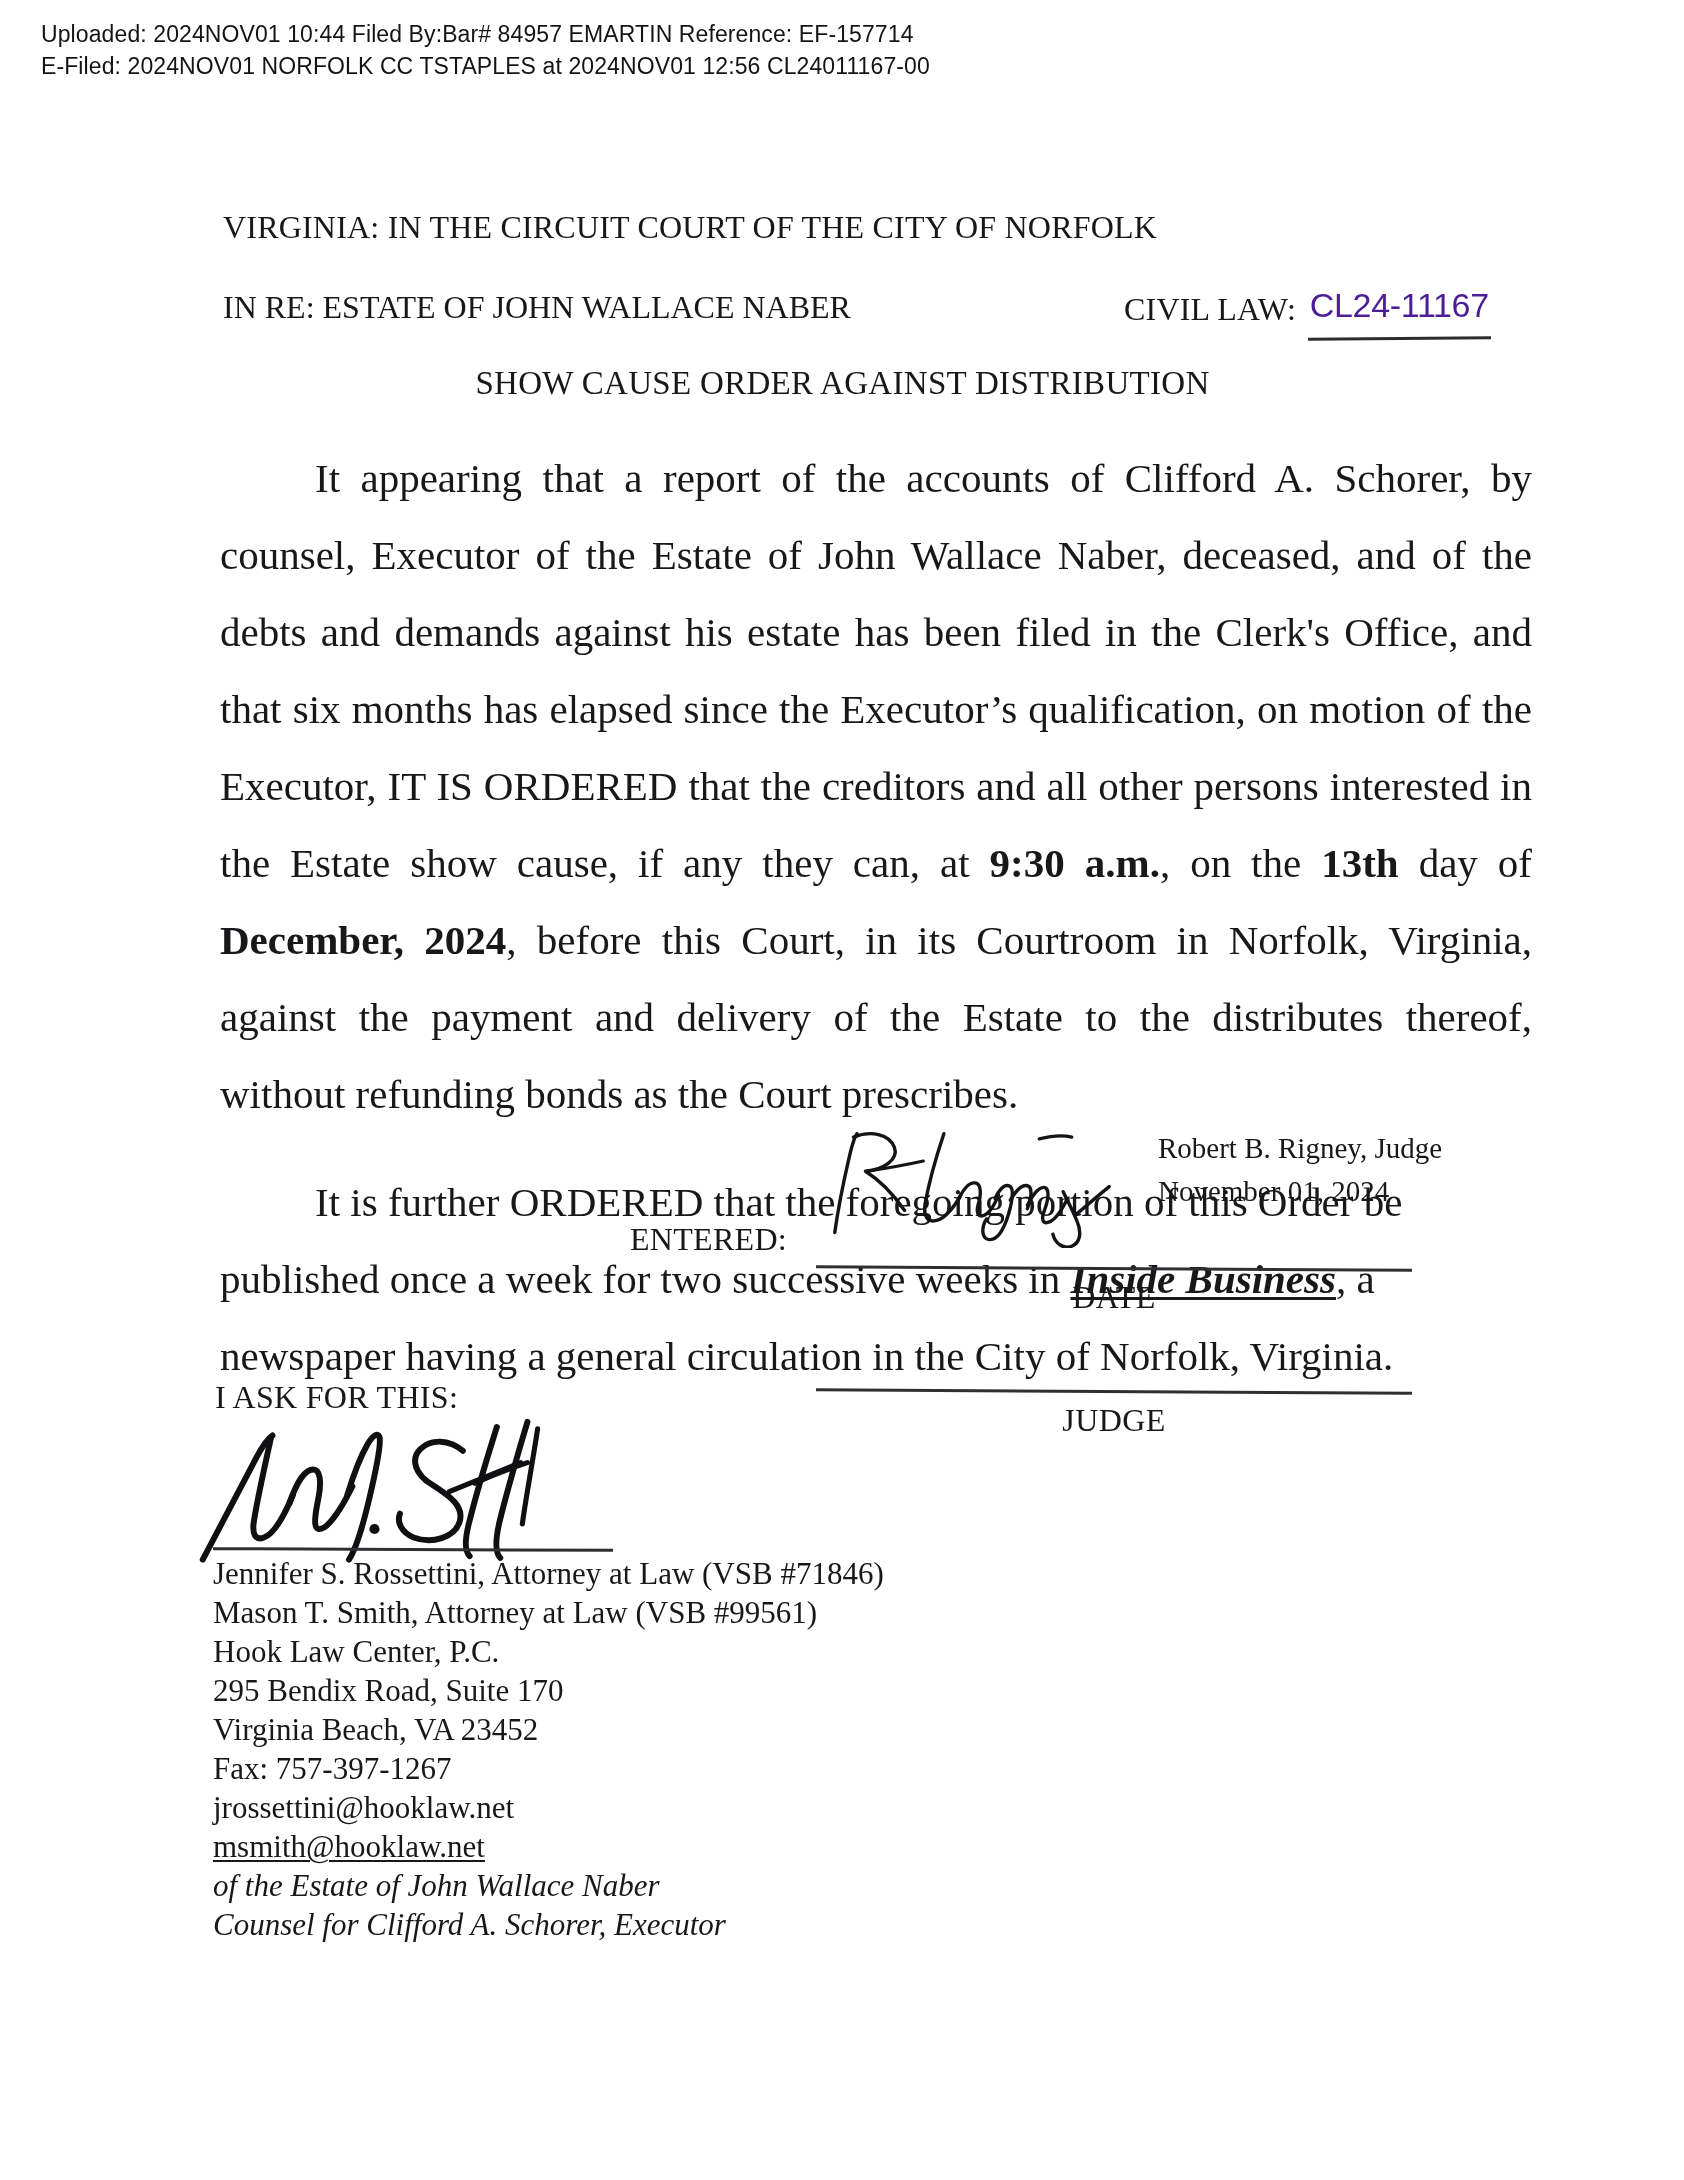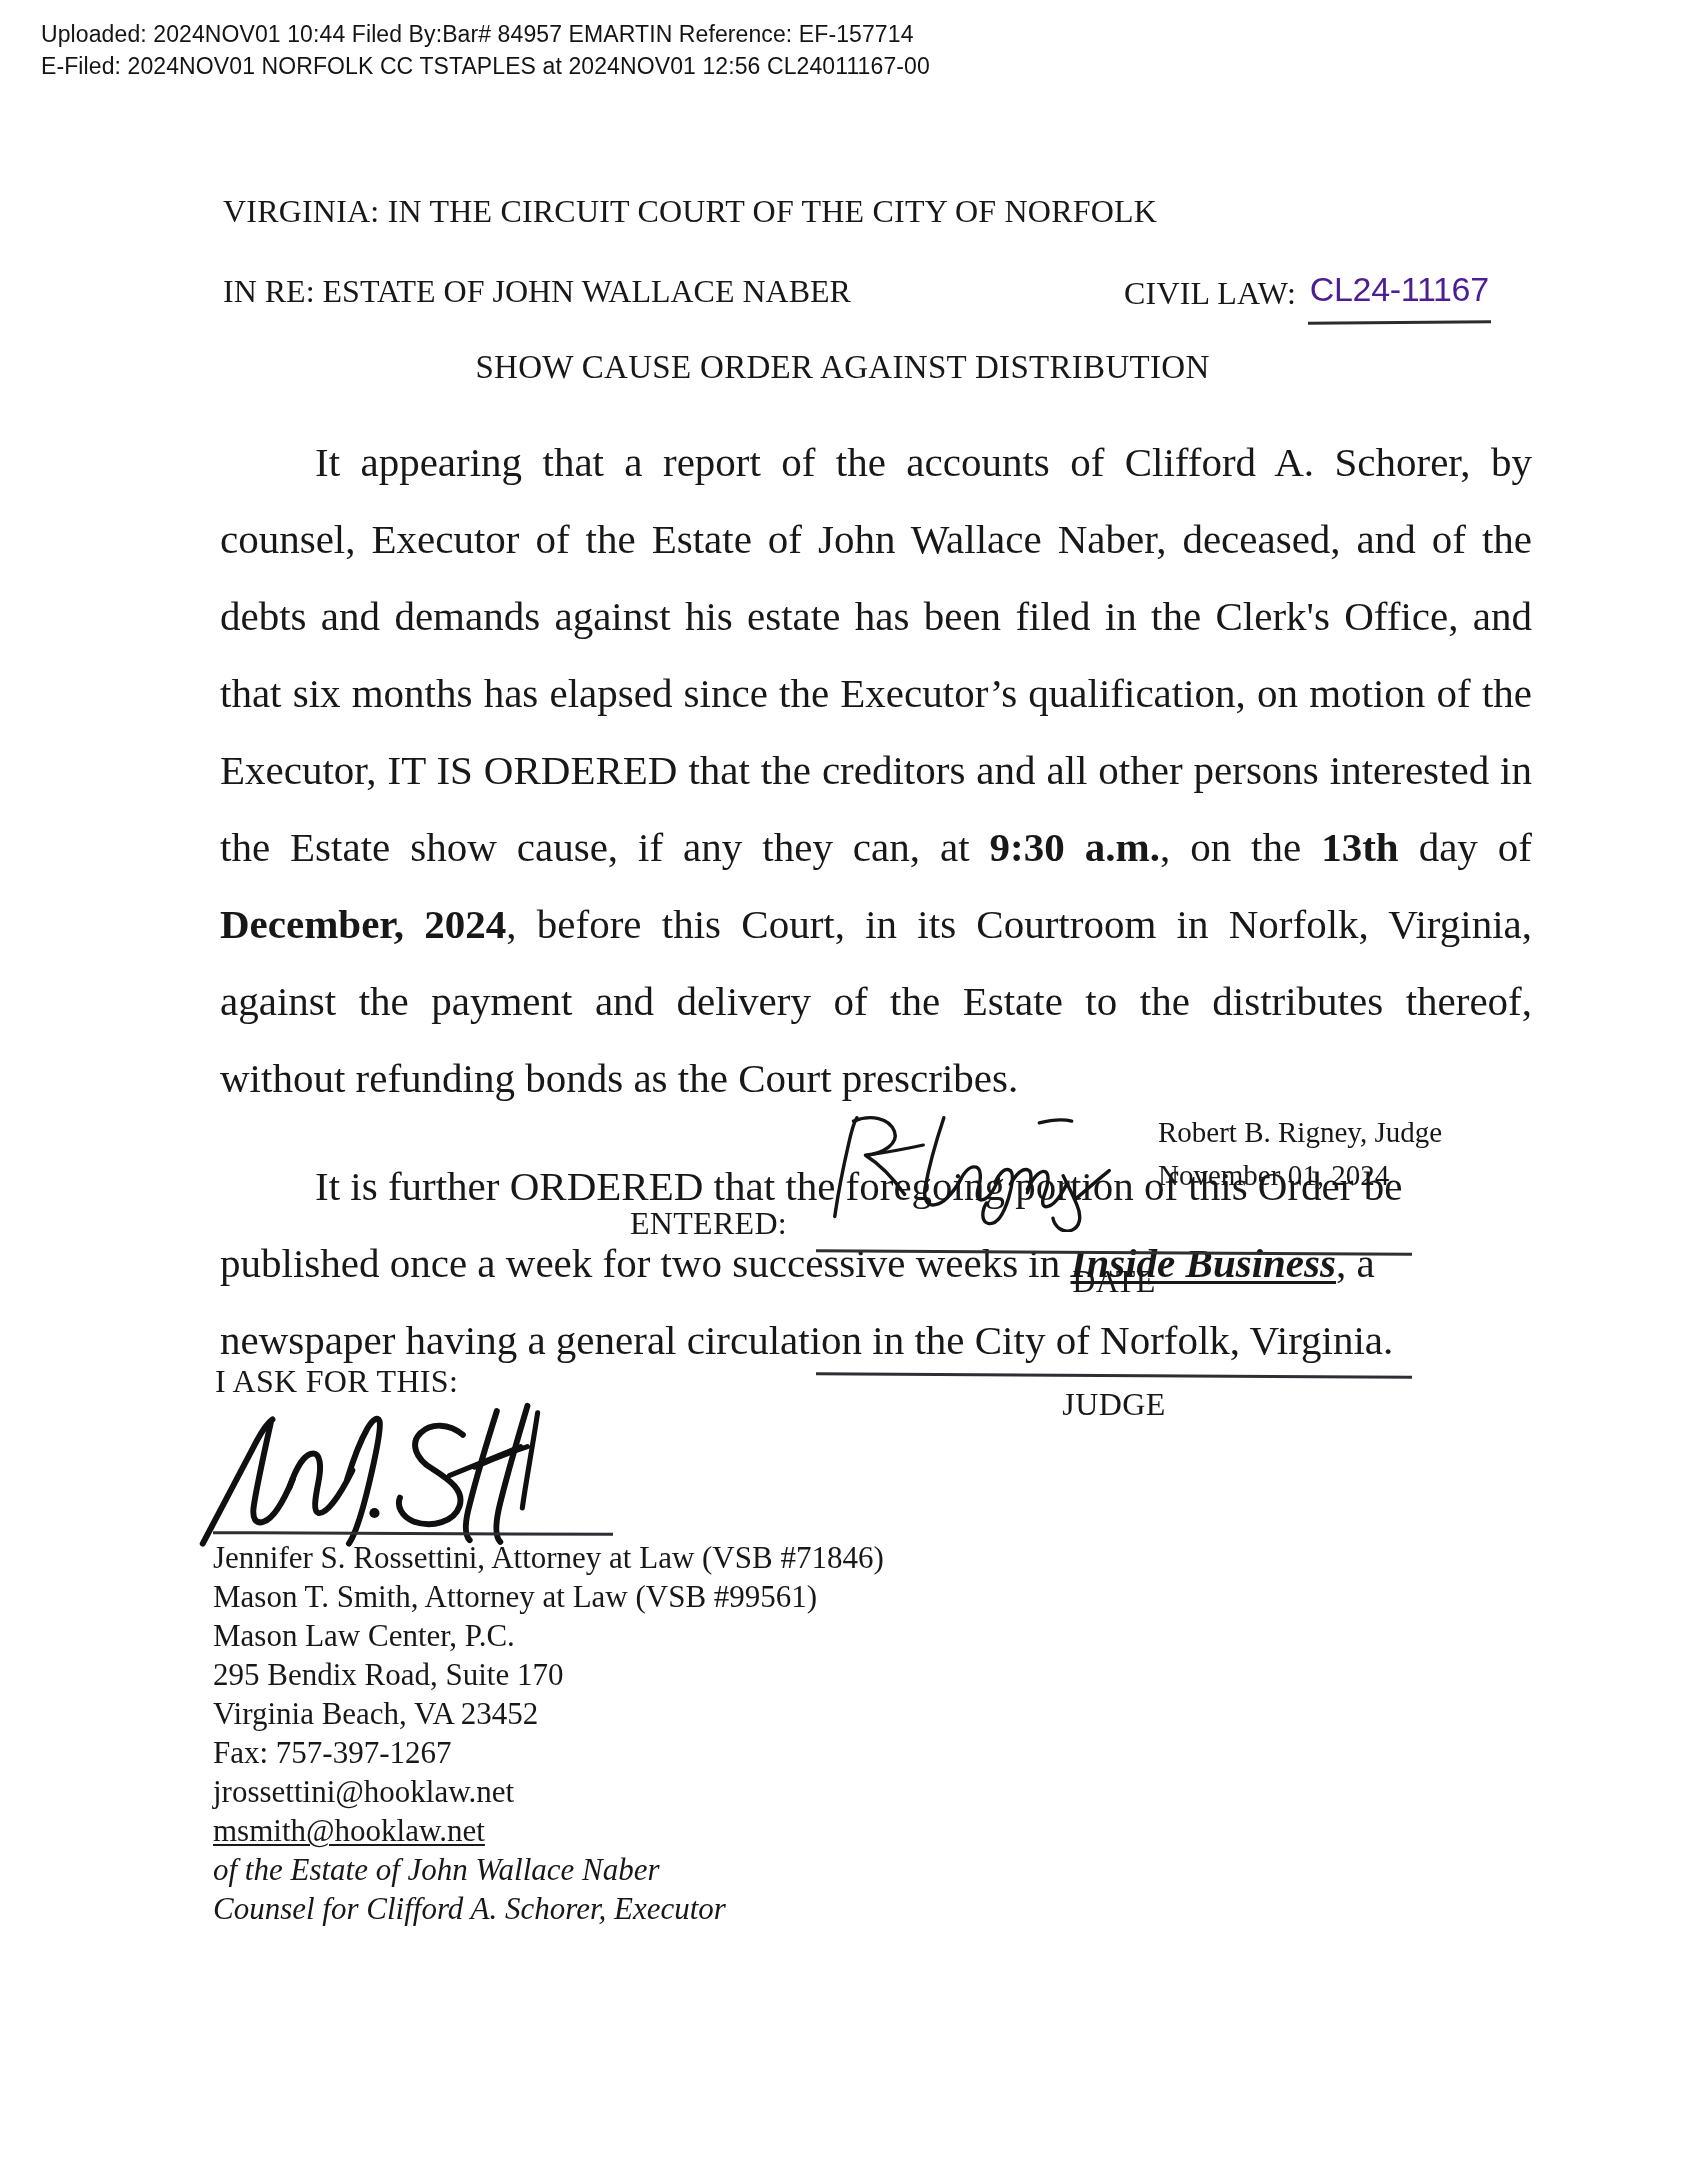--- a/index.html
+++ b/index.html
@@ -28,21 +28,21 @@
     color: #141414;
     letter-spacing: 0.1px;
     white-space: nowrap;
   }
   .efile-stamp div { display: block; }
 
   
   .sheet {
     position: absolute;
     left: 0;
-    top: 0;
+    top: 16px;
     width: 1685px;
     height: 1861px;
   }
 
   .court-line {
     position: absolute;
     left: 223px;
     top: 193px;
     font-size: 32px;
     letter-spacing: 0.2px;
@@ -319,21 +319,21 @@
       <path d="M330 86 C352 76 374 68 392 62" stroke-width="6"></path>
       <path d="M404 22 C398 62 390 104 386 134" stroke-width="6"></path>
     </g>
   </svg>
 
   <div class="rule atty-rule"></div>
 
   <div class="counsel-block">
     <div>Jennifer S. Rossettini, Attorney at Law (VSB #71846)</div>
     <div>Mason T. Smith, Attorney at Law (VSB #99561)</div>
-    <div>Mason Law Center, P.C.</div>
+    <div>Hook Law Center, P.C.</div>
     <div>295 Bendix Road, Suite 170</div>
     <div>Virginia Beach, VA 23452</div>
     <div>Fax: 757-397-1267</div>
     <div>jrossettini@hooklaw.net</div>
     <div class="link">msmith@hooklaw.net</div>
     <div class="ital">of the Estate of John Wallace Naber</div>
     <div class="ital">Counsel for Clifford A. Schorer, Executor</div>
   </div>
 
 </div>

